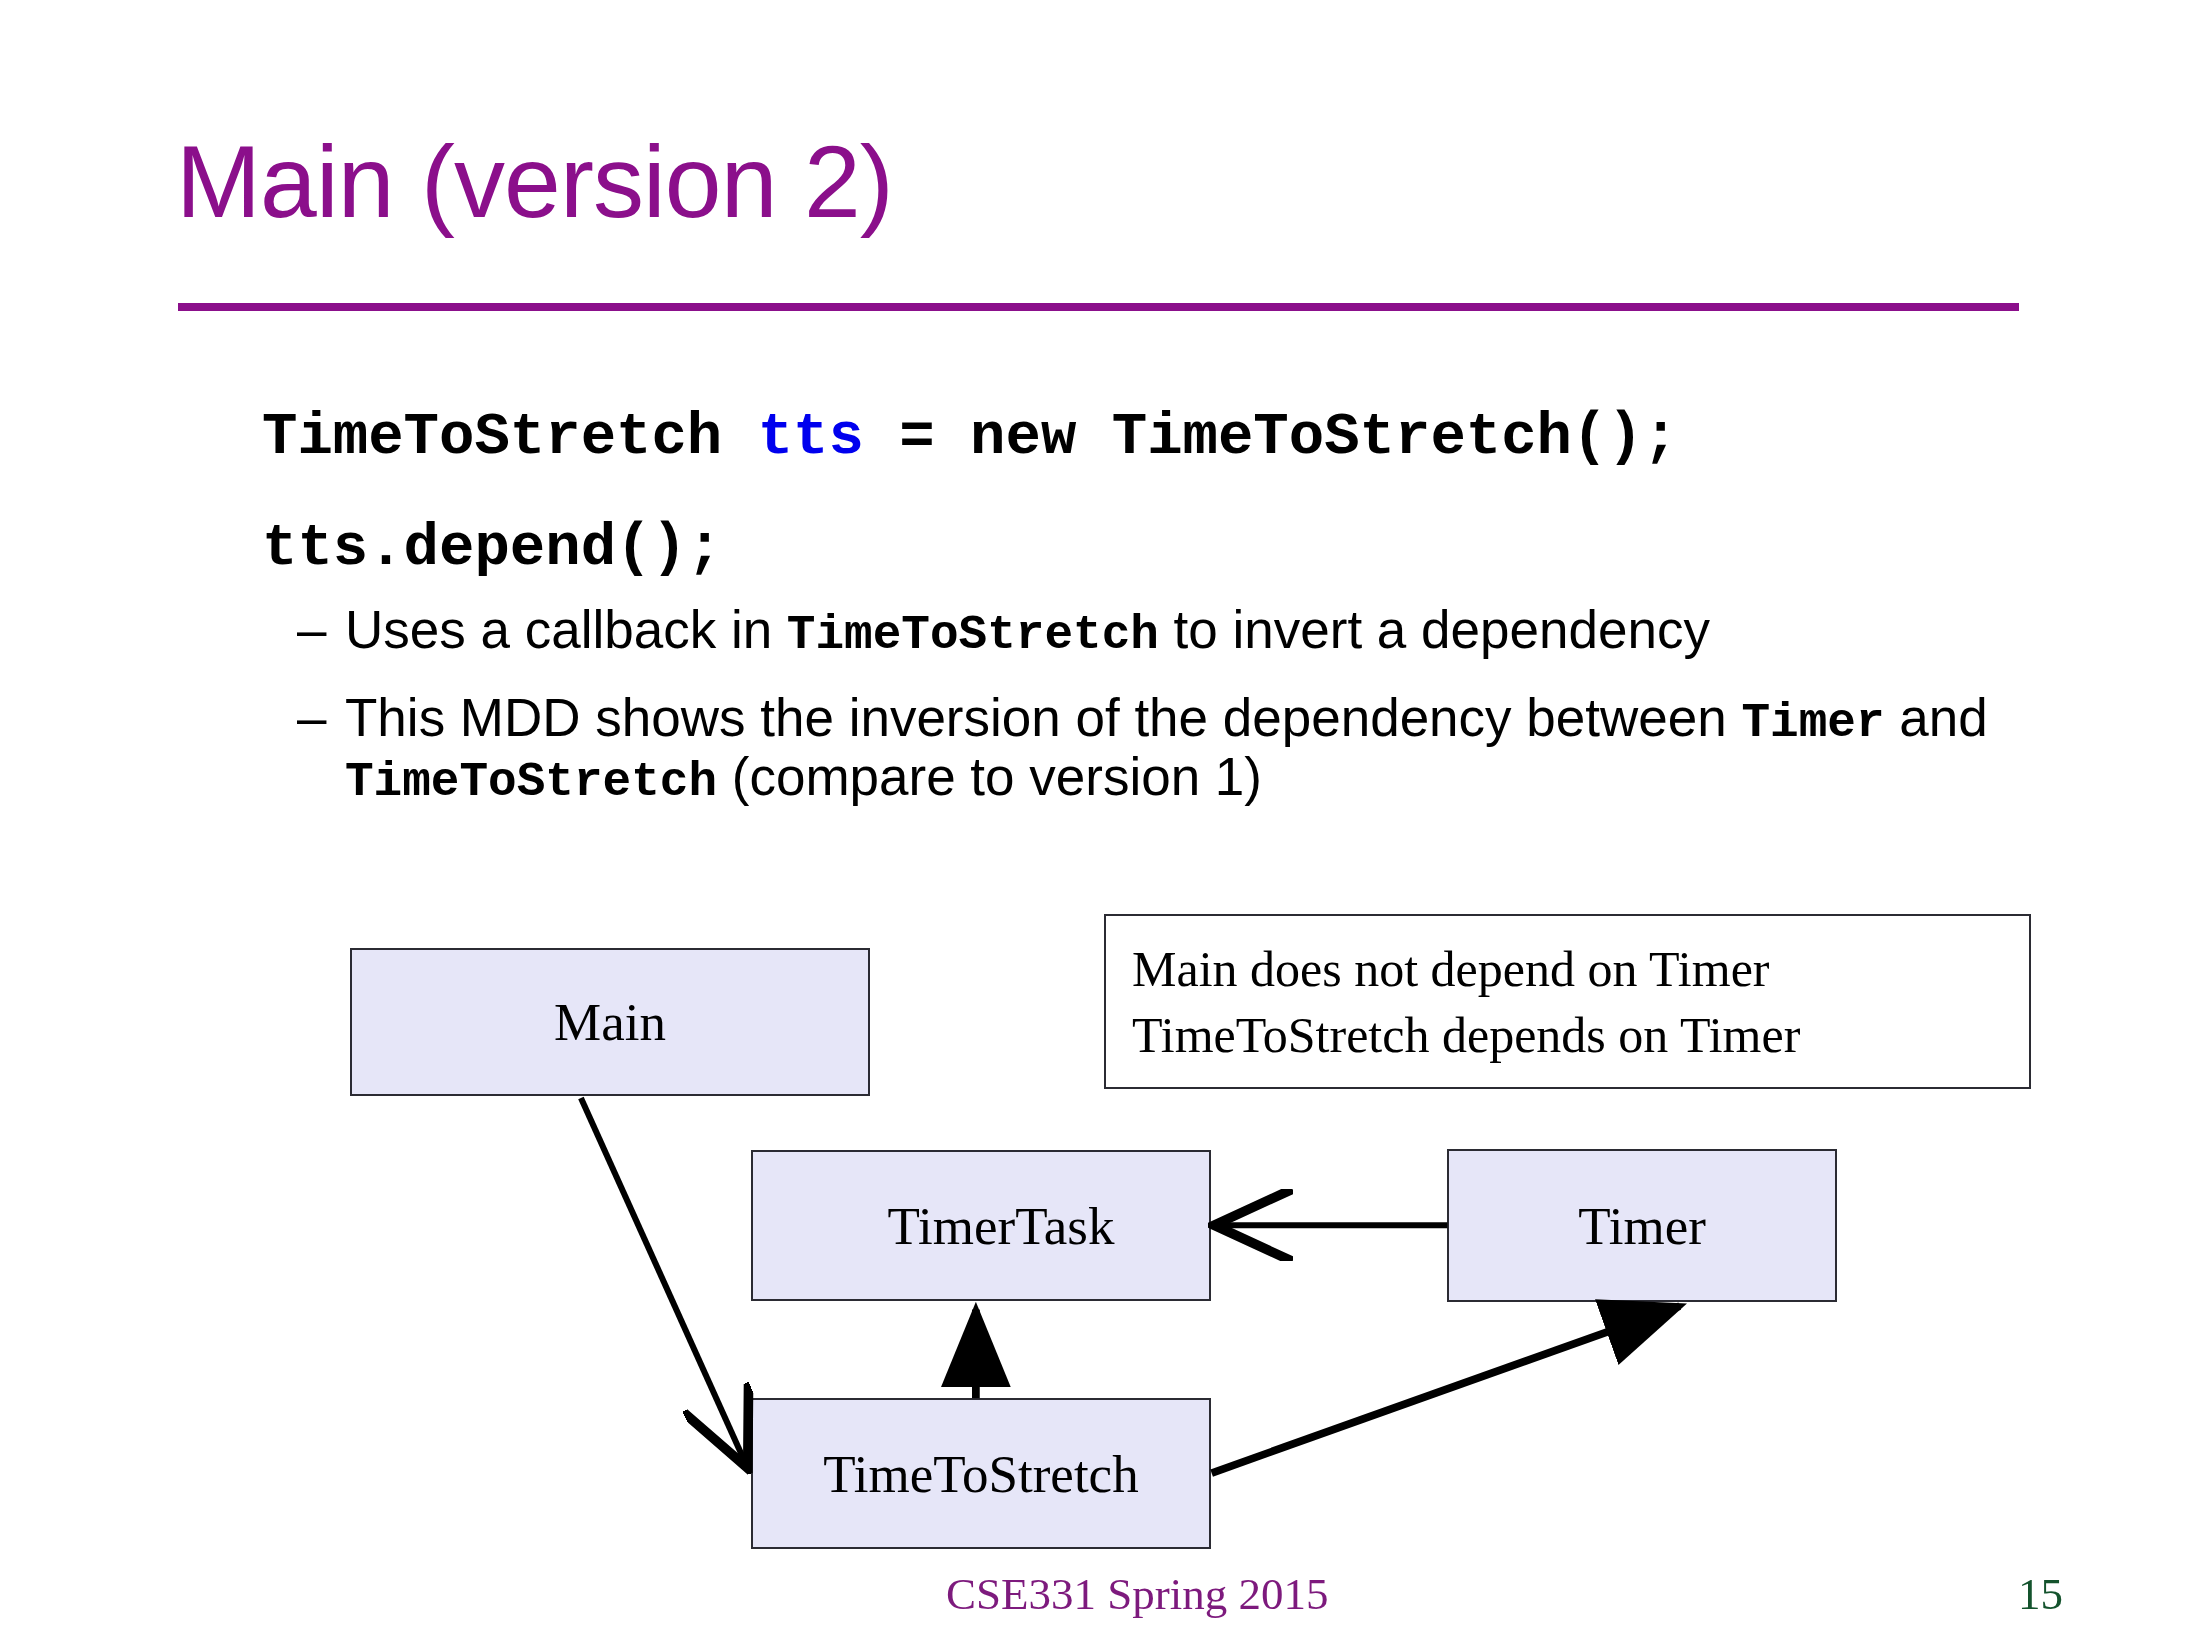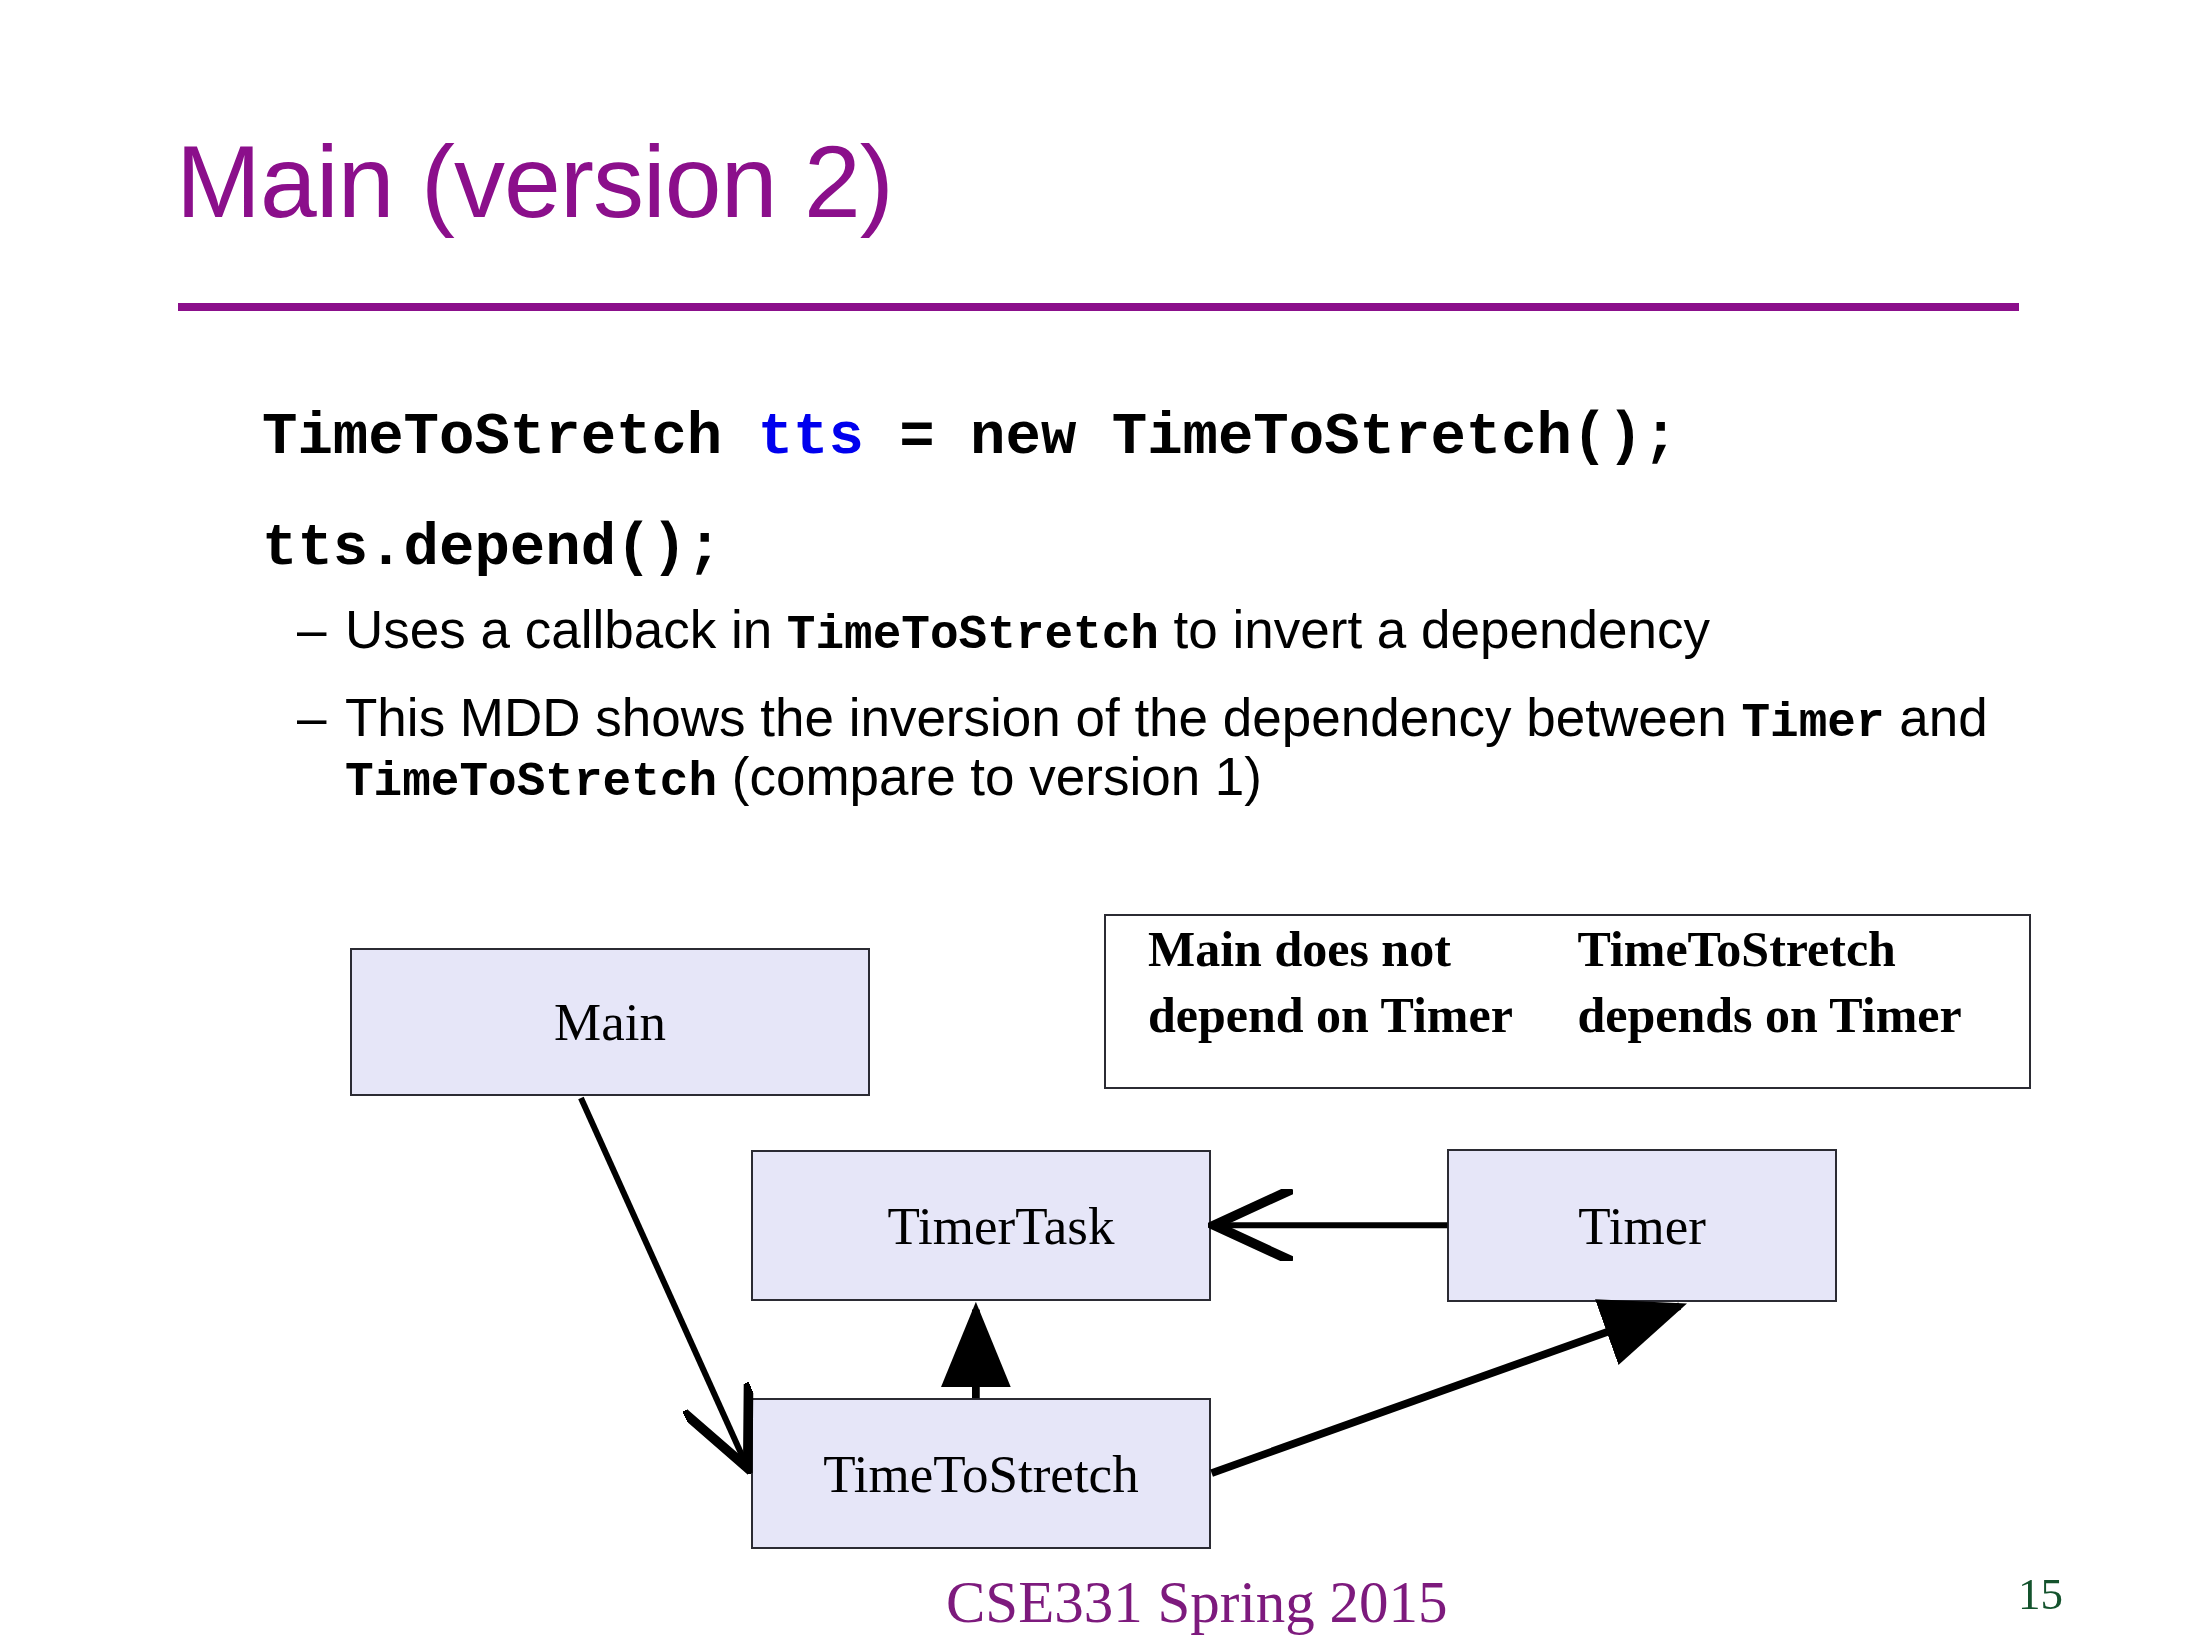--- a/index.html
+++ b/index.html
@@ -105,37 +105,36 @@
   #note-box {
     position: absolute;
     left: 1104px;
     top: 914px;
     width: 927px;
     height: 175px;
     background: #ffffff;
     border: 2.6px solid #2b2b33;
     box-sizing: border-box;
     display: flex;
-    flex-direction: row;
+    flex-direction: column;
     justify-content: center;
-    padding-left: 42px;
+    padding-left: 26px;
     font-family: "Liberation Serif", "DejaVu Serif", serif;
     font-size: 50px;
     line-height: 1.32;
     color: #000000;
-    font-weight: bold;
   }
 
   
   #footer-text {
     position: absolute;
     left: 946px;
     top: 1568px;
     font-family: "Liberation Serif", "DejaVu Serif", serif;
-    font-size: 59px;
+    font-size: 45px;
     color: #7d1a7d;
     white-space: nowrap;
   }
   #footer-page {
     position: absolute;
     left: 2018px;
     top: 1568px;
     font-family: "Liberation Serif", "DejaVu Serif", serif;
     font-size: 45px;
     color: #14532d;

